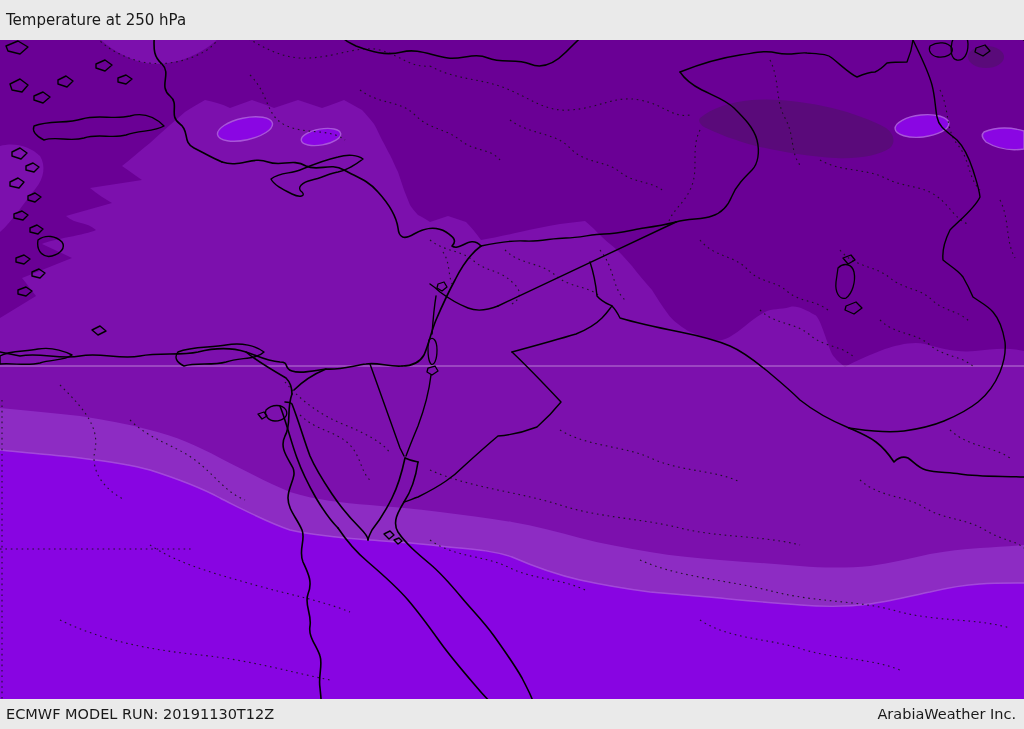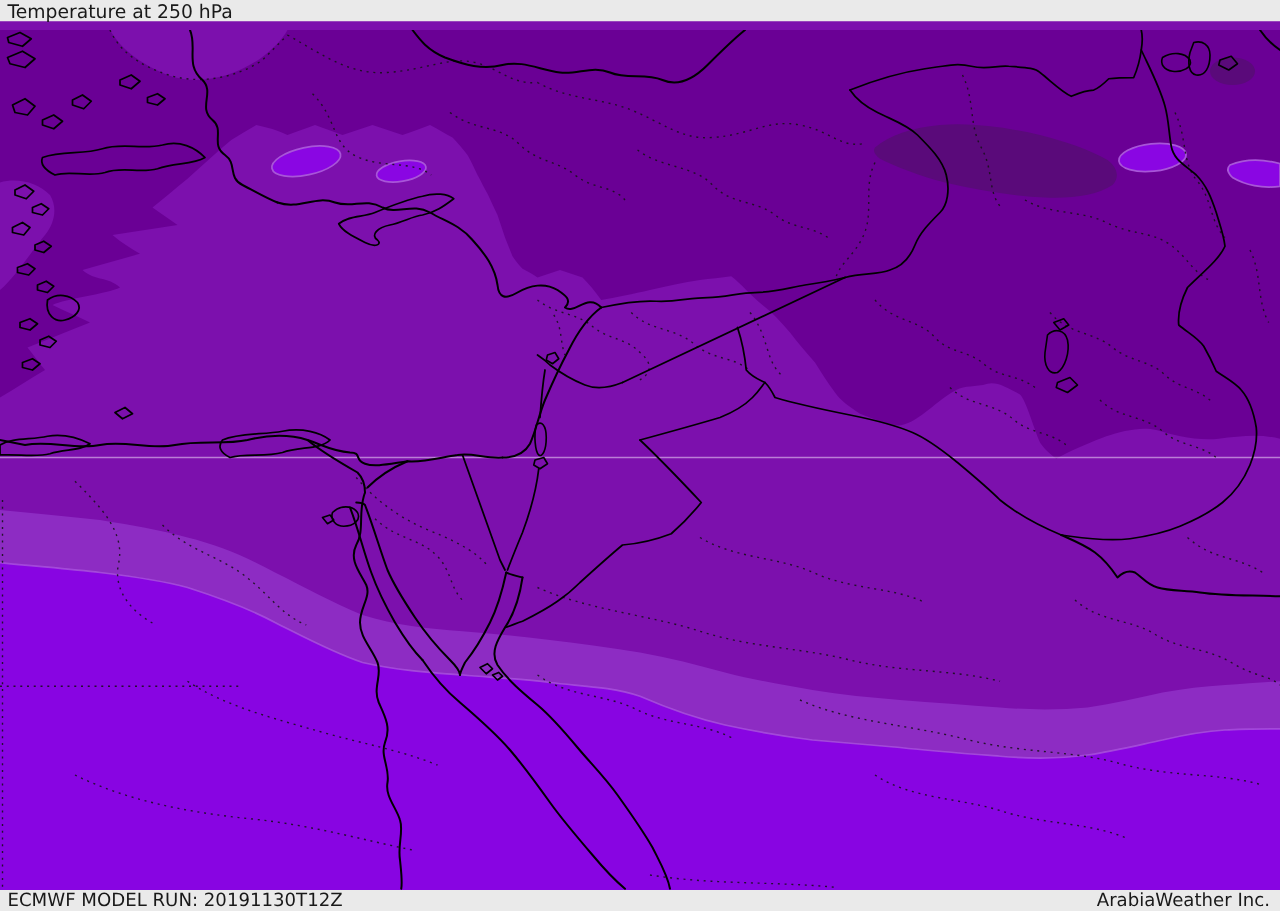--- a/index.html
+++ b/index.html
@@ -2,22 +2,22 @@
 <html><head>
 <meta charset="utf-8">
 <style>
   html,body{margin:0;padding:0;background:#ffffff;}
   #stage{position:relative;width:1024px;height:729px;overflow:hidden;
          font-family:"DejaVu Sans","Liberation Sans",sans-serif;background:#7c10ad;}
   #map-svg{position:absolute;left:0;top:0;width:1024px;height:729px;display:block;}
   .bar{position:absolute;left:0;width:1024px;background:#eaeaea;color:#191919;
        display:flex;justify-content:space-between;align-items:center;
        font-size:15px;box-sizing:border-box;}
-  #top-bar{top:0;height:17px;padding:0 8px 0 6px;}
-  #bottom-bar{bottom:0;height:17px;padding:0 8px 0 6px;font-size:14.5px;}
+  #top-bar{top:0;height:40px;padding:0 8px 0 6px;}
+  #bottom-bar{bottom:0;height:30px;padding:0 8px 0 6px;font-size:14.5px;}
   .coast{fill:none;stroke:#000;stroke-width:1.6;stroke-linejoin:round;stroke-linecap:round;}
   .border{fill:none;stroke:#000;stroke-width:1.4;stroke-linejoin:round;stroke-linecap:round;}
   .island{fill:none;stroke:#000;stroke-width:1.4;stroke-linejoin:round;}
   .lake{fill:none;stroke:#000;stroke-width:1.3;stroke-linejoin:round;}
   .admin{fill:none;stroke:#121212;stroke-width:1.1;stroke-dasharray:1.6 3.8;opacity:.85;}
   .grat{fill:none;stroke:#ecd9f7;stroke-width:1.2;opacity:.55;}
   .rim{fill:none;stroke:#aa55dd;stroke-width:1.4;opacity:.8;}
   .spot{stroke:#a855d8;stroke-width:1.4;}
 </style>
 </head>

